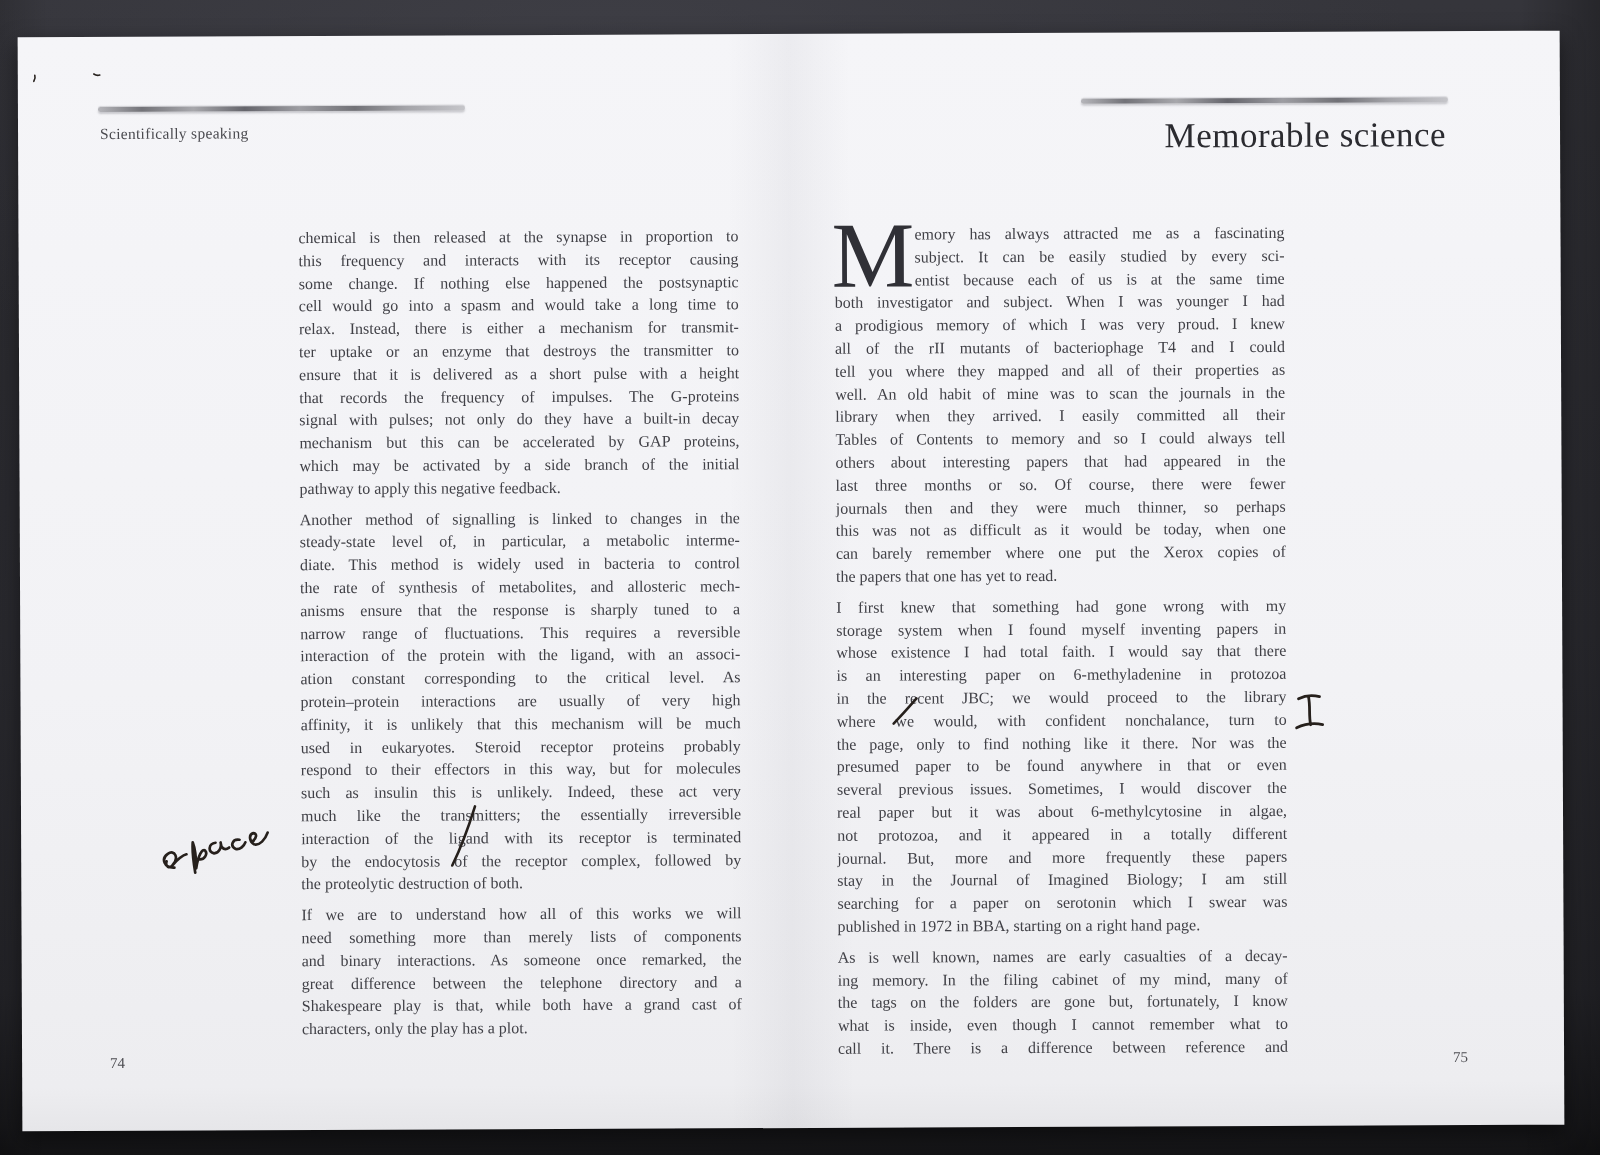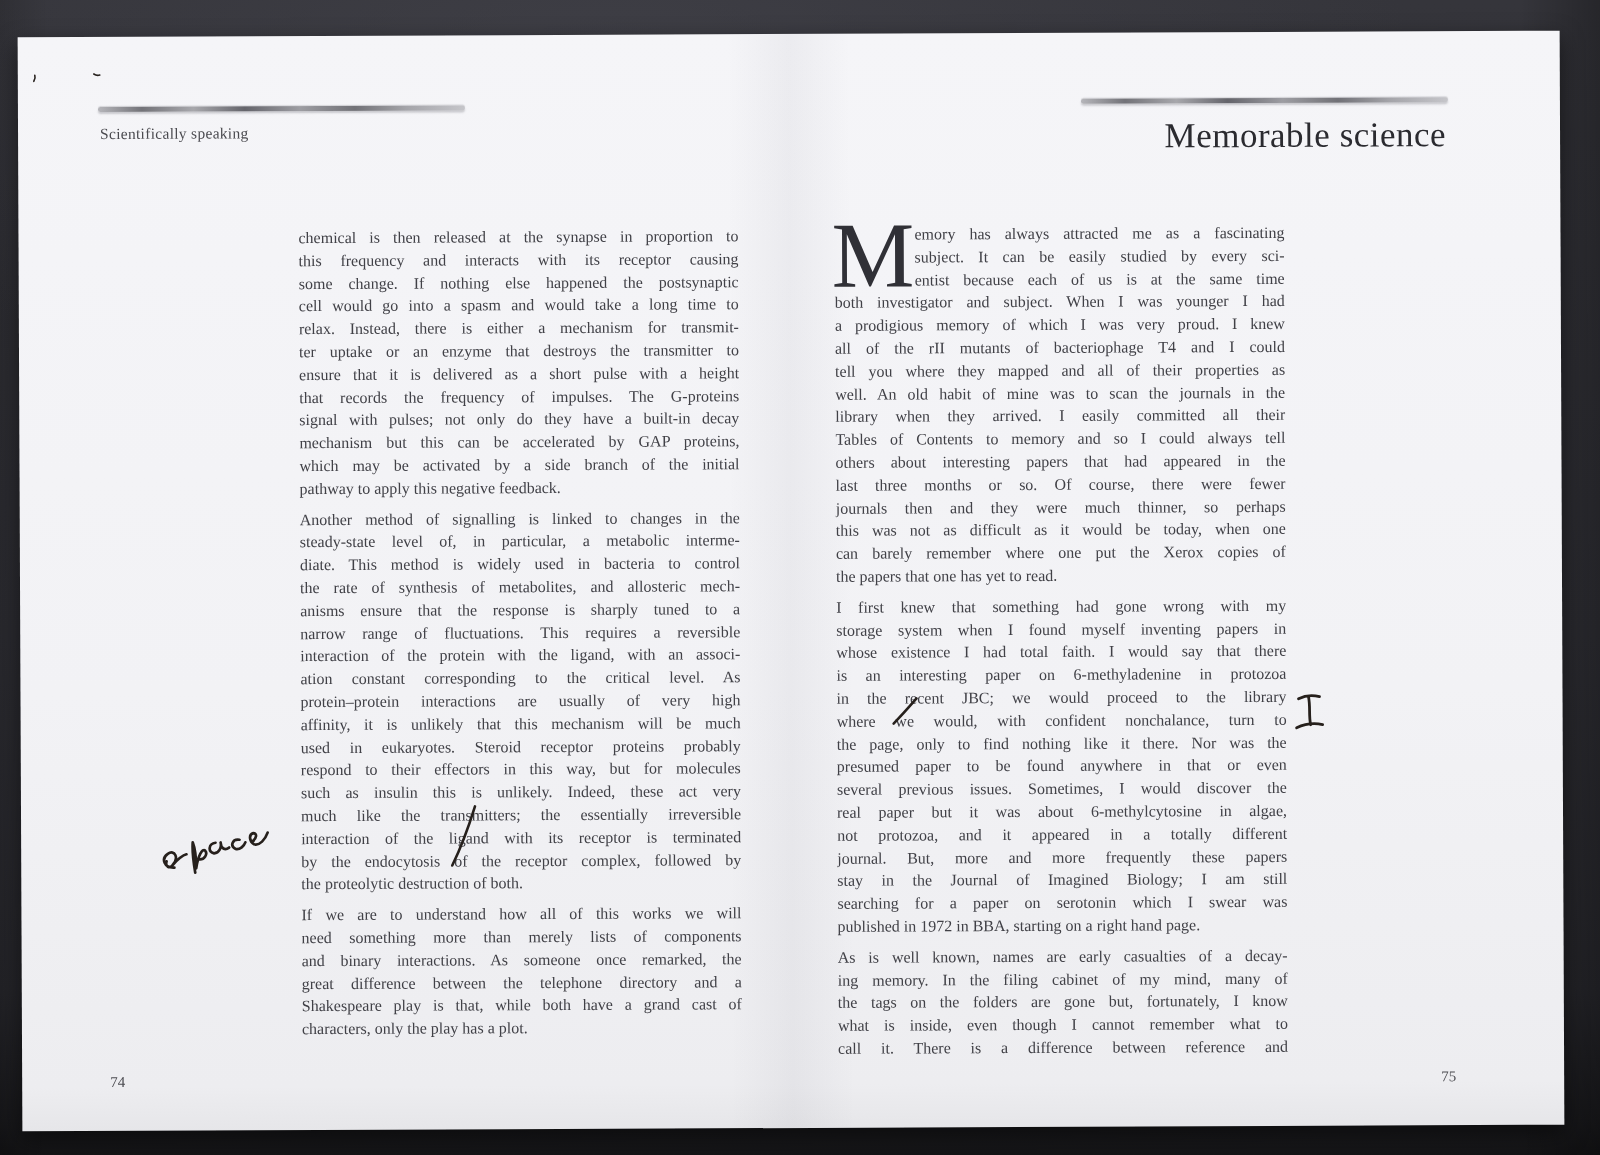--- a/index.html
+++ b/index.html
@@ -48,23 +48,23 @@
     height:22.8px;line-height:22.8px;
     text-align:justify;text-align-last:justify;
     white-space:normal;overflow:hidden;
   }
   .line.lastline{text-align-last:left;}
   .line.indent{padding-left:80px;}
   .dropcap{
     position:absolute;left:-3px;top:-15px;
     font-size:93px;line-height:93px;color:#303036;
   }
-  .folio{position:absolute;font-size:15px;color:#4c4c51;margin-top:19px;}
+  .folio{position:absolute;font-size:15px;color:#4c4c51;}
   .folio-left{left:88px;top:1018px;}
-  .folio-right{right:108px;top:1018px;text-align:right;}
+  .folio-right{right:96px;top:1018px;text-align:right;}
   .overlay{position:absolute;left:0;top:0;width:1542px;height:1094px;pointer-events:none;}
   .hand{stroke:#26201c;fill:none;stroke-linecap:round;stroke-linejoin:round;}
 </style>
 </head>
 <body>
 
 <div class="photo">
   <div class="paper">
 
     <div class="rule rule-left"></div>

